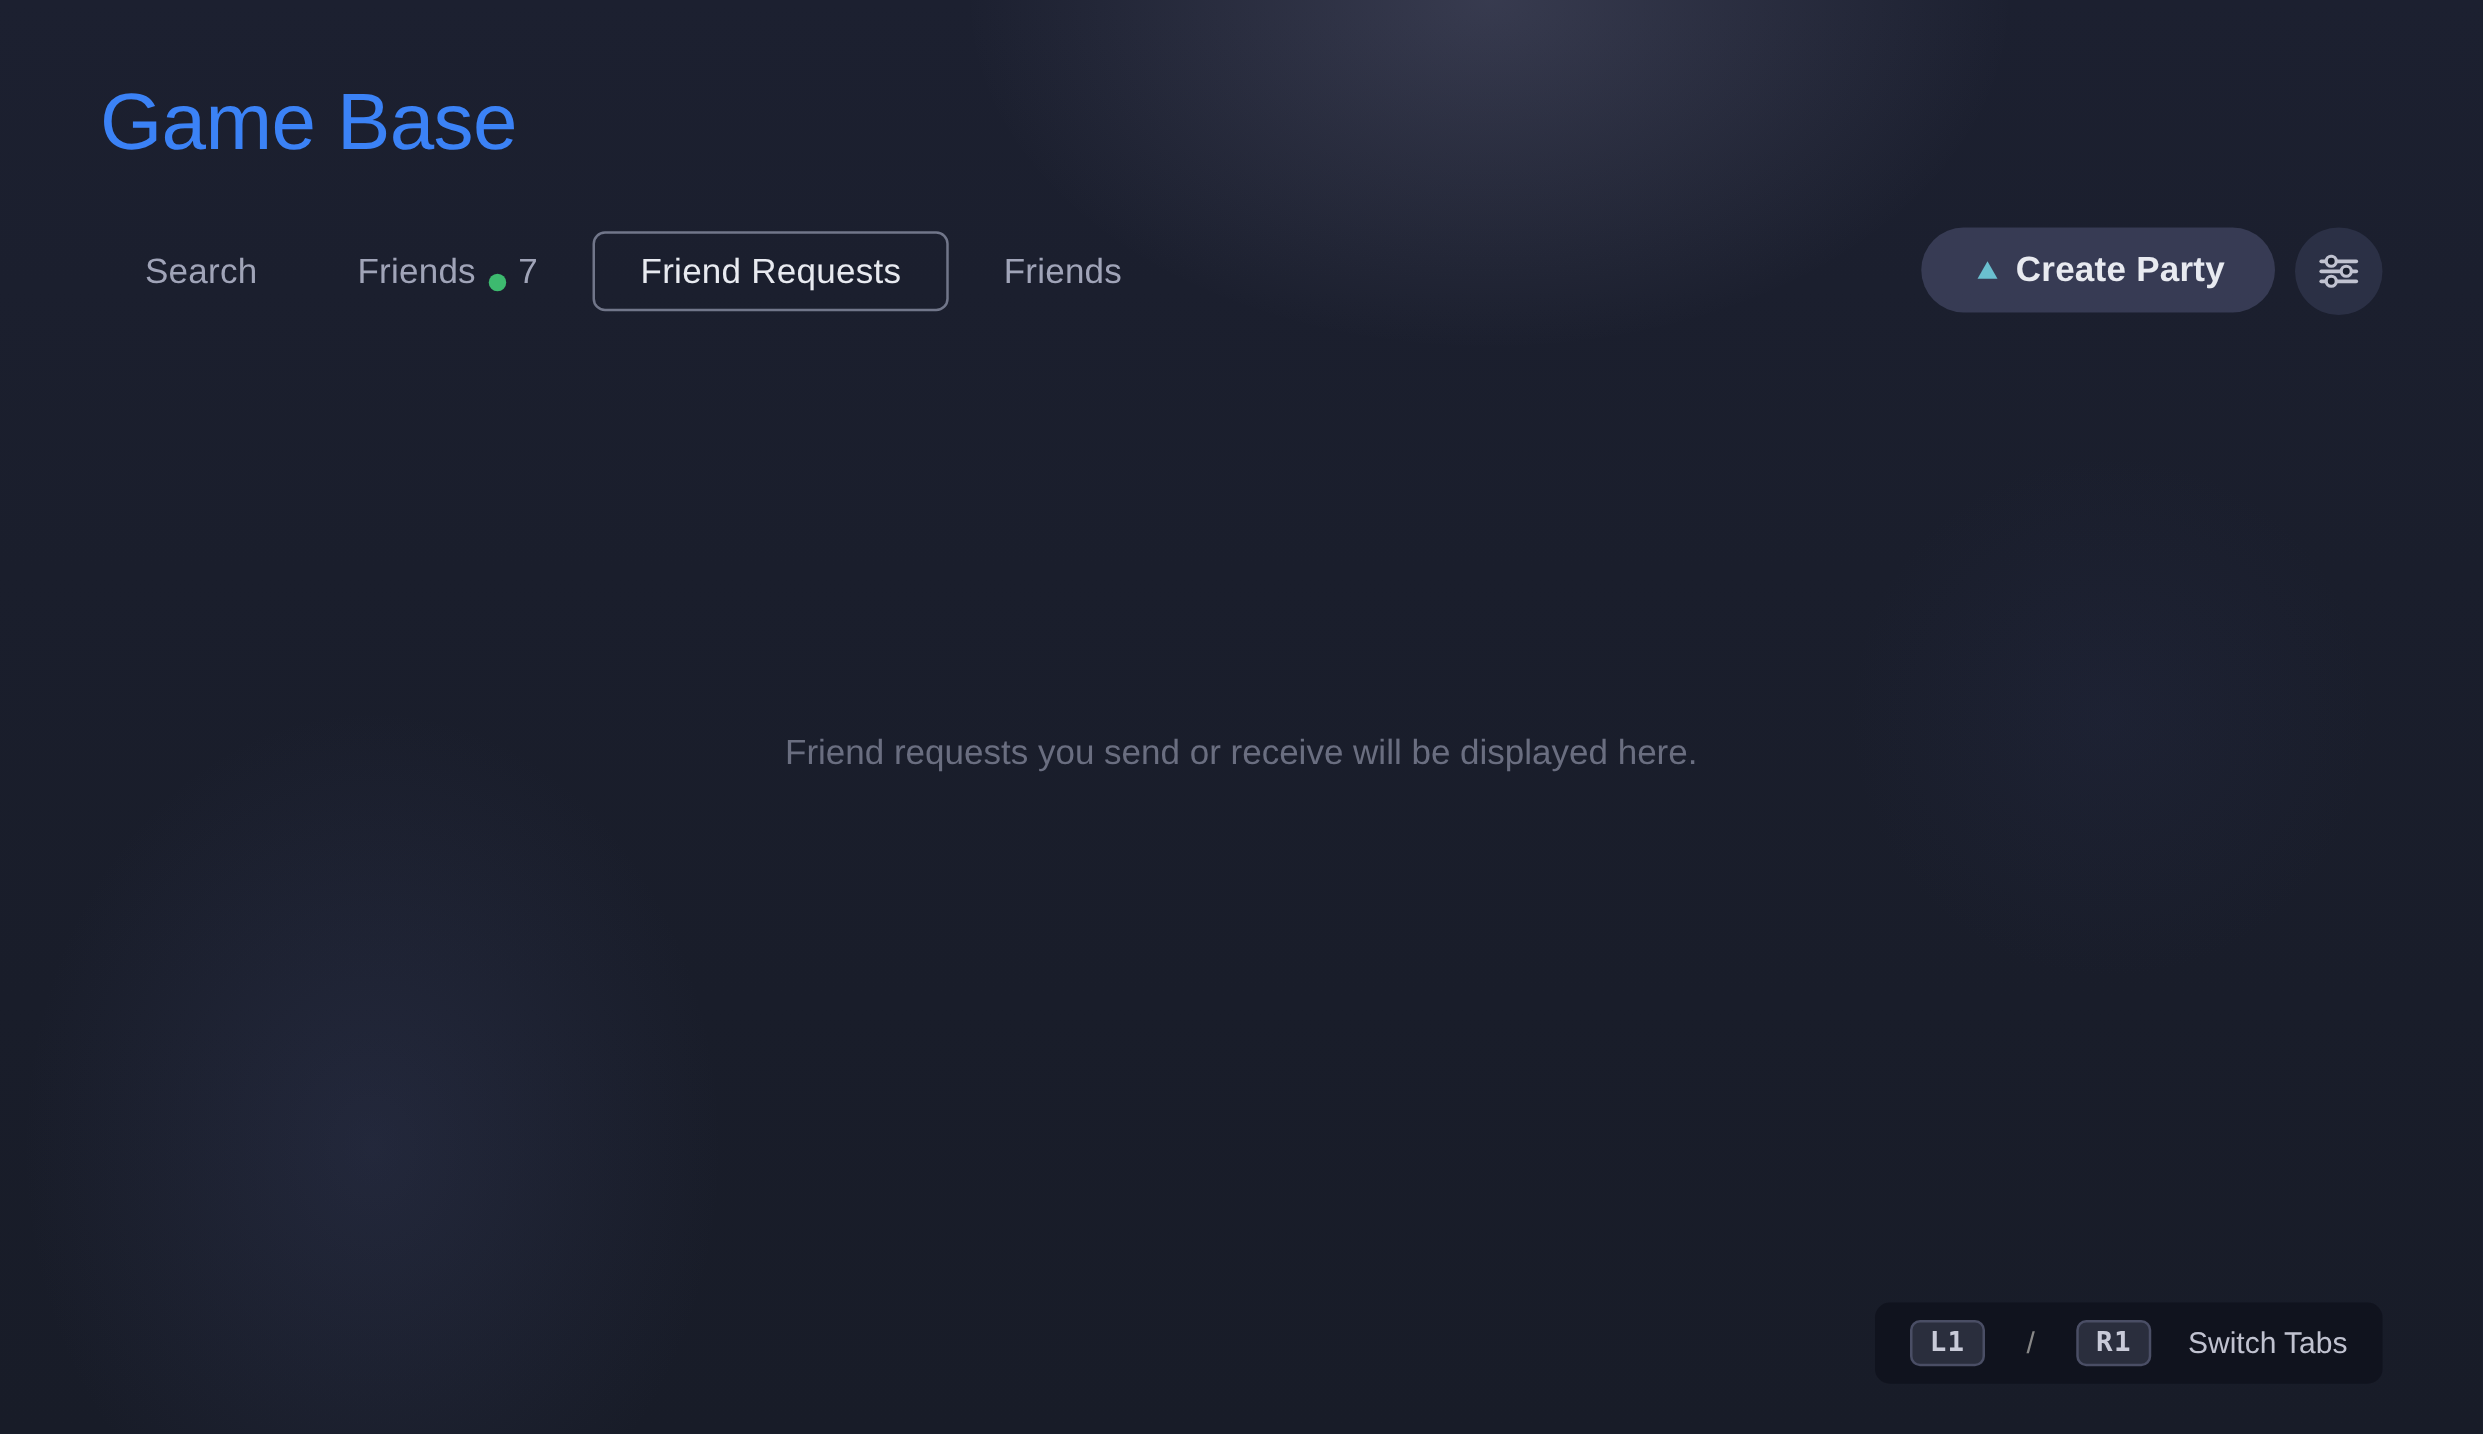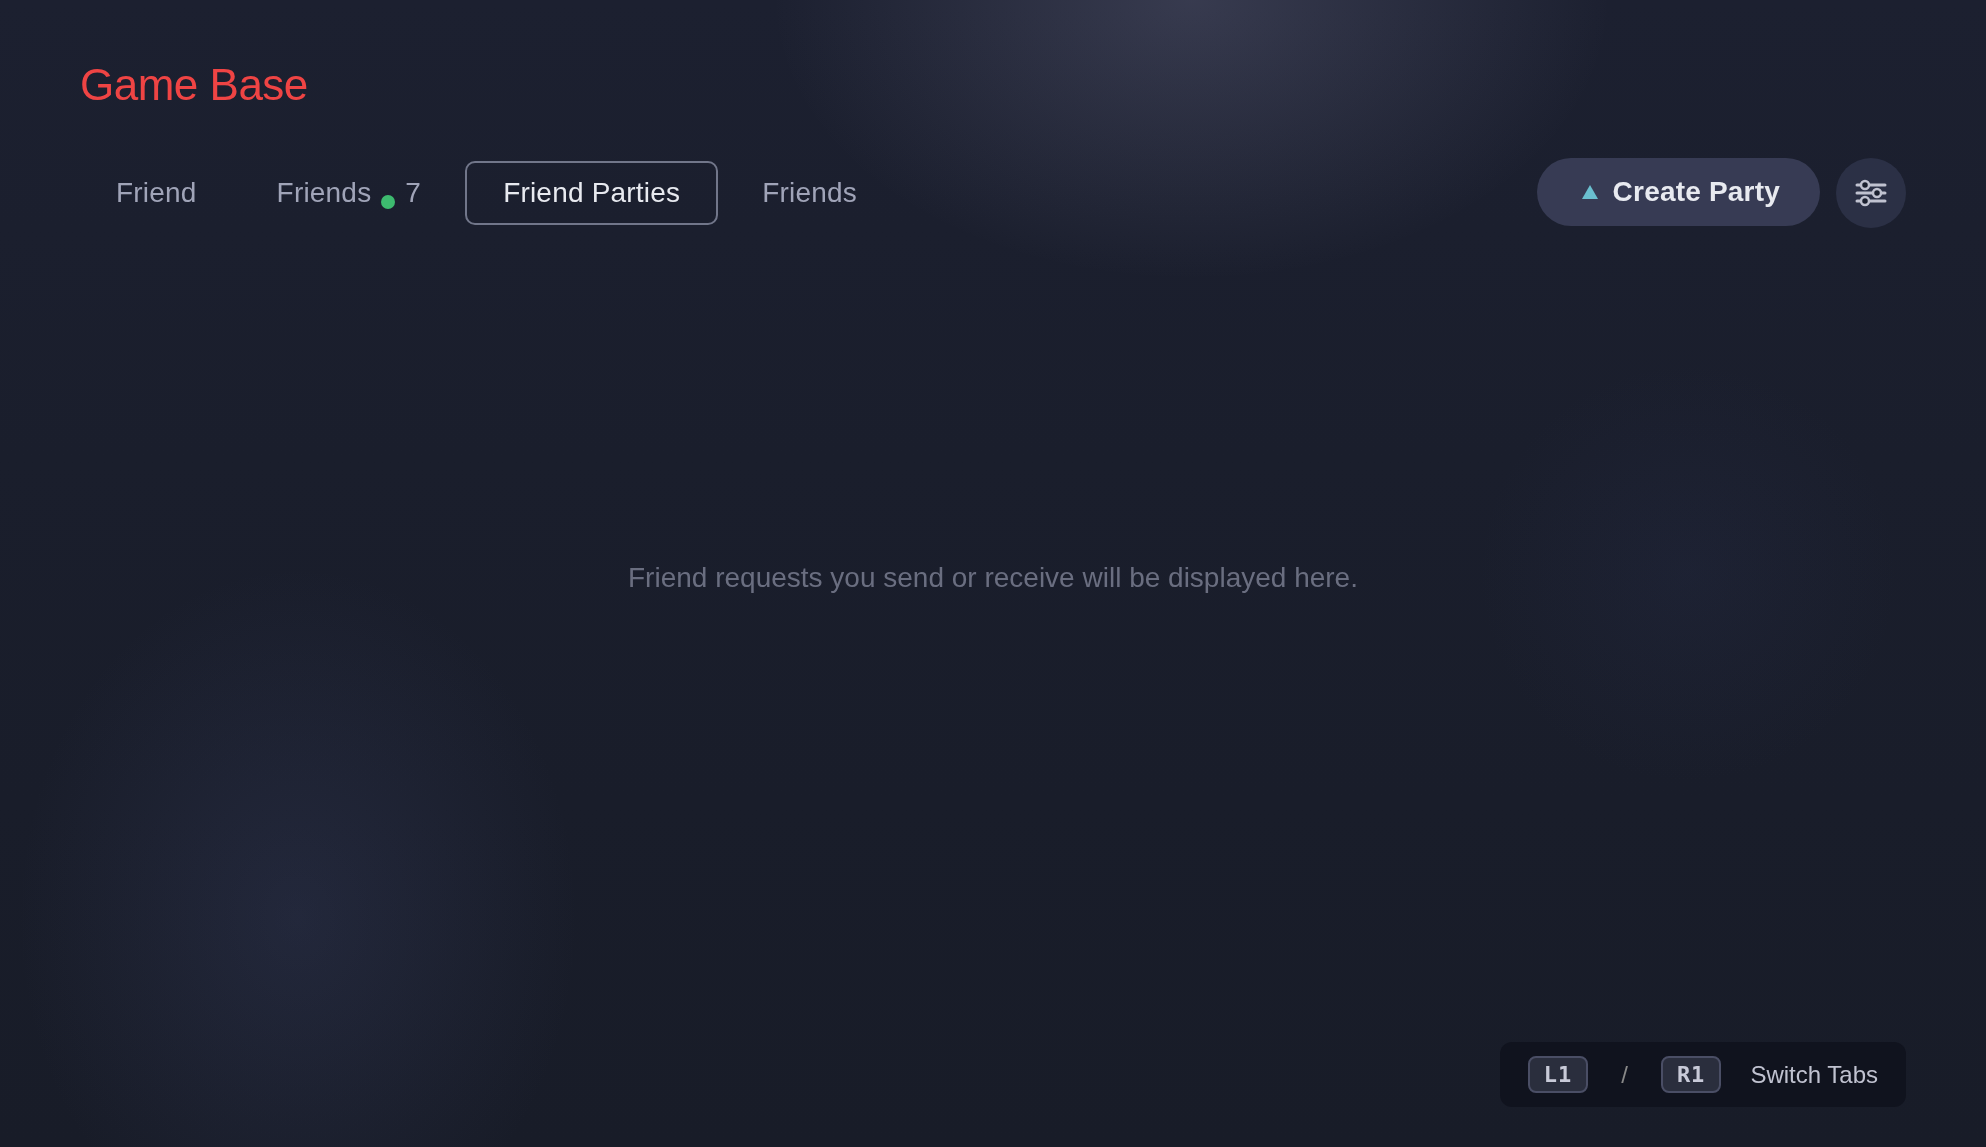--- a/index.html
+++ b/index.html
@@ -28,23 +28,23 @@
       z-index: 0;
     }
 
     .content {
       position: relative;
       z-index: 1;
       padding: 60px 80px 0 80px;
     }
 
     .page-title {
-      font-size: 44px;
+      font-size: 64px;
       font-weight: 300;
-      color: #ef4444;
+      color: #3b82f6;
       margin-bottom: 48px;
       letter-spacing: -0.5px;
     }
 
     .nav-bar {
       display: flex;
       align-items: center;
       gap: 0;
     }
 
@@ -210,31 +210,31 @@
 <body>
 
 <div class="bg"></div>
 
 <div class="content">
   <h1 class="page-title">Game Base</h1>
 
   <nav class="nav-bar">
     <div class="nav-tabs">
 
-      <button class="nav-tab">Friend</button>
+      <button class="nav-tab">Search</button>
 
       <button class="nav-tab">
         <span class="friends-tab">
           <span>Friends</span>
           <span class="notification-dot"></span>
           <span class="notification-count">7</span>
         </span>
       </button>
 
-      <button class="nav-tab active">Friend Parties</button>
+      <button class="nav-tab active">Friend Requests</button>
 
       <button class="nav-tab">Friends</button>
     </div>
 
     <div class="nav-actions">
       <button class="create-party-btn">
         <span class="triangle-icon">
           <span class="triangle-shape"></span>
         </span>
         <span>Create Party</span>

